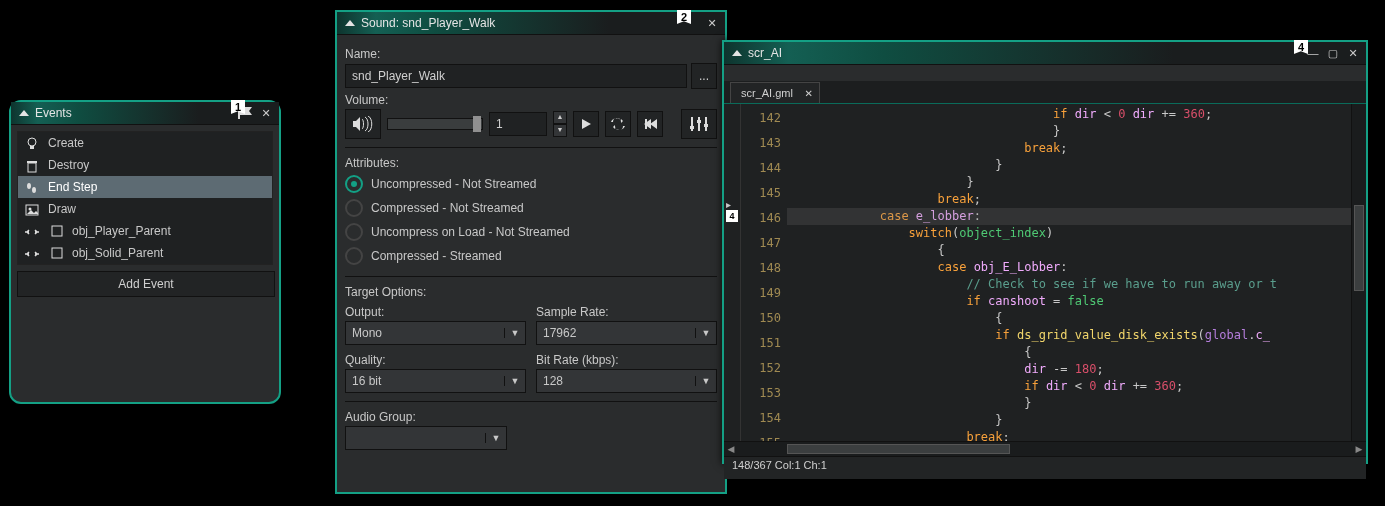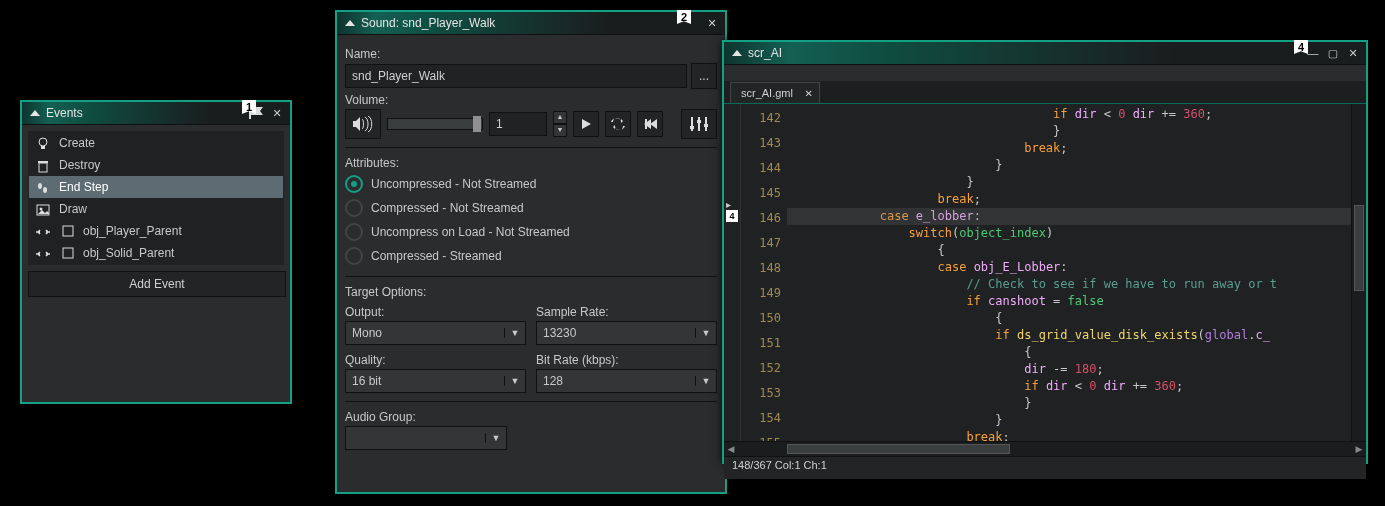--- a/index.html
+++ b/index.html
@@ -120,21 +120,21 @@
   .scrollbar-v .thumb {position:absolute; left:2px; right:2px; top:30%; height:25%; background:#3b3e3f; border:1px solid #555;}
   .statusbar { height:18px; background:#222425; color:#d0d0d0; padding:2px 8px; font-size:11px; border-top:1px solid #111;}
   .win-btns { display:flex; }
 
   .flag-icon { width:18px; height:14px; display:inline-block; }
   .flag-icon svg { width:18px; height:14px; }
 </style>
 </head>
 <body>
 
-<div class="window side-window" style="left:20px; top:100px; width:268px; height:300px;">
+<div class="window side-window" style="left:9px; top:100px; width:268px; height:300px;border-radius:12px;">
   <div class="titlebar">
     <span class="tri"></span>
     <span class="title">Events</span>
     <span class="flag-icon">
       <svg viewBox="0 0 18 14">
           <path d="M1 1 h2 v12 h-2z M3 1 h12 l-3 4 l3 4 h-12 z" fill="#ddd"></path>
         </svg>
     </span>
     <span class="tag">1</span>
     <div class="btn">✕</div>
@@ -280,21 +280,21 @@
       <div>
         <div class="field-label">Output:</div>
         <div class="select">
             <div class="val">Mono</div>
             <div class="arrow">▼</div>
           </div>
       </div>
       <div>
         <div class="field-label">Sample Rate:</div>
         <div class="select">
-            <div class="val">13230</div>
+            <div class="val">17962</div>
             <div class="arrow">▼</div>
           </div>
       </div>
     </div>
     <div class="two-col" style="margin-top:4px;">
       <div>
         <div class="field-label">Quality:</div>
         <div class="select">
             <div class="val">16 bit</div>
             <div class="arrow">▼</div>

